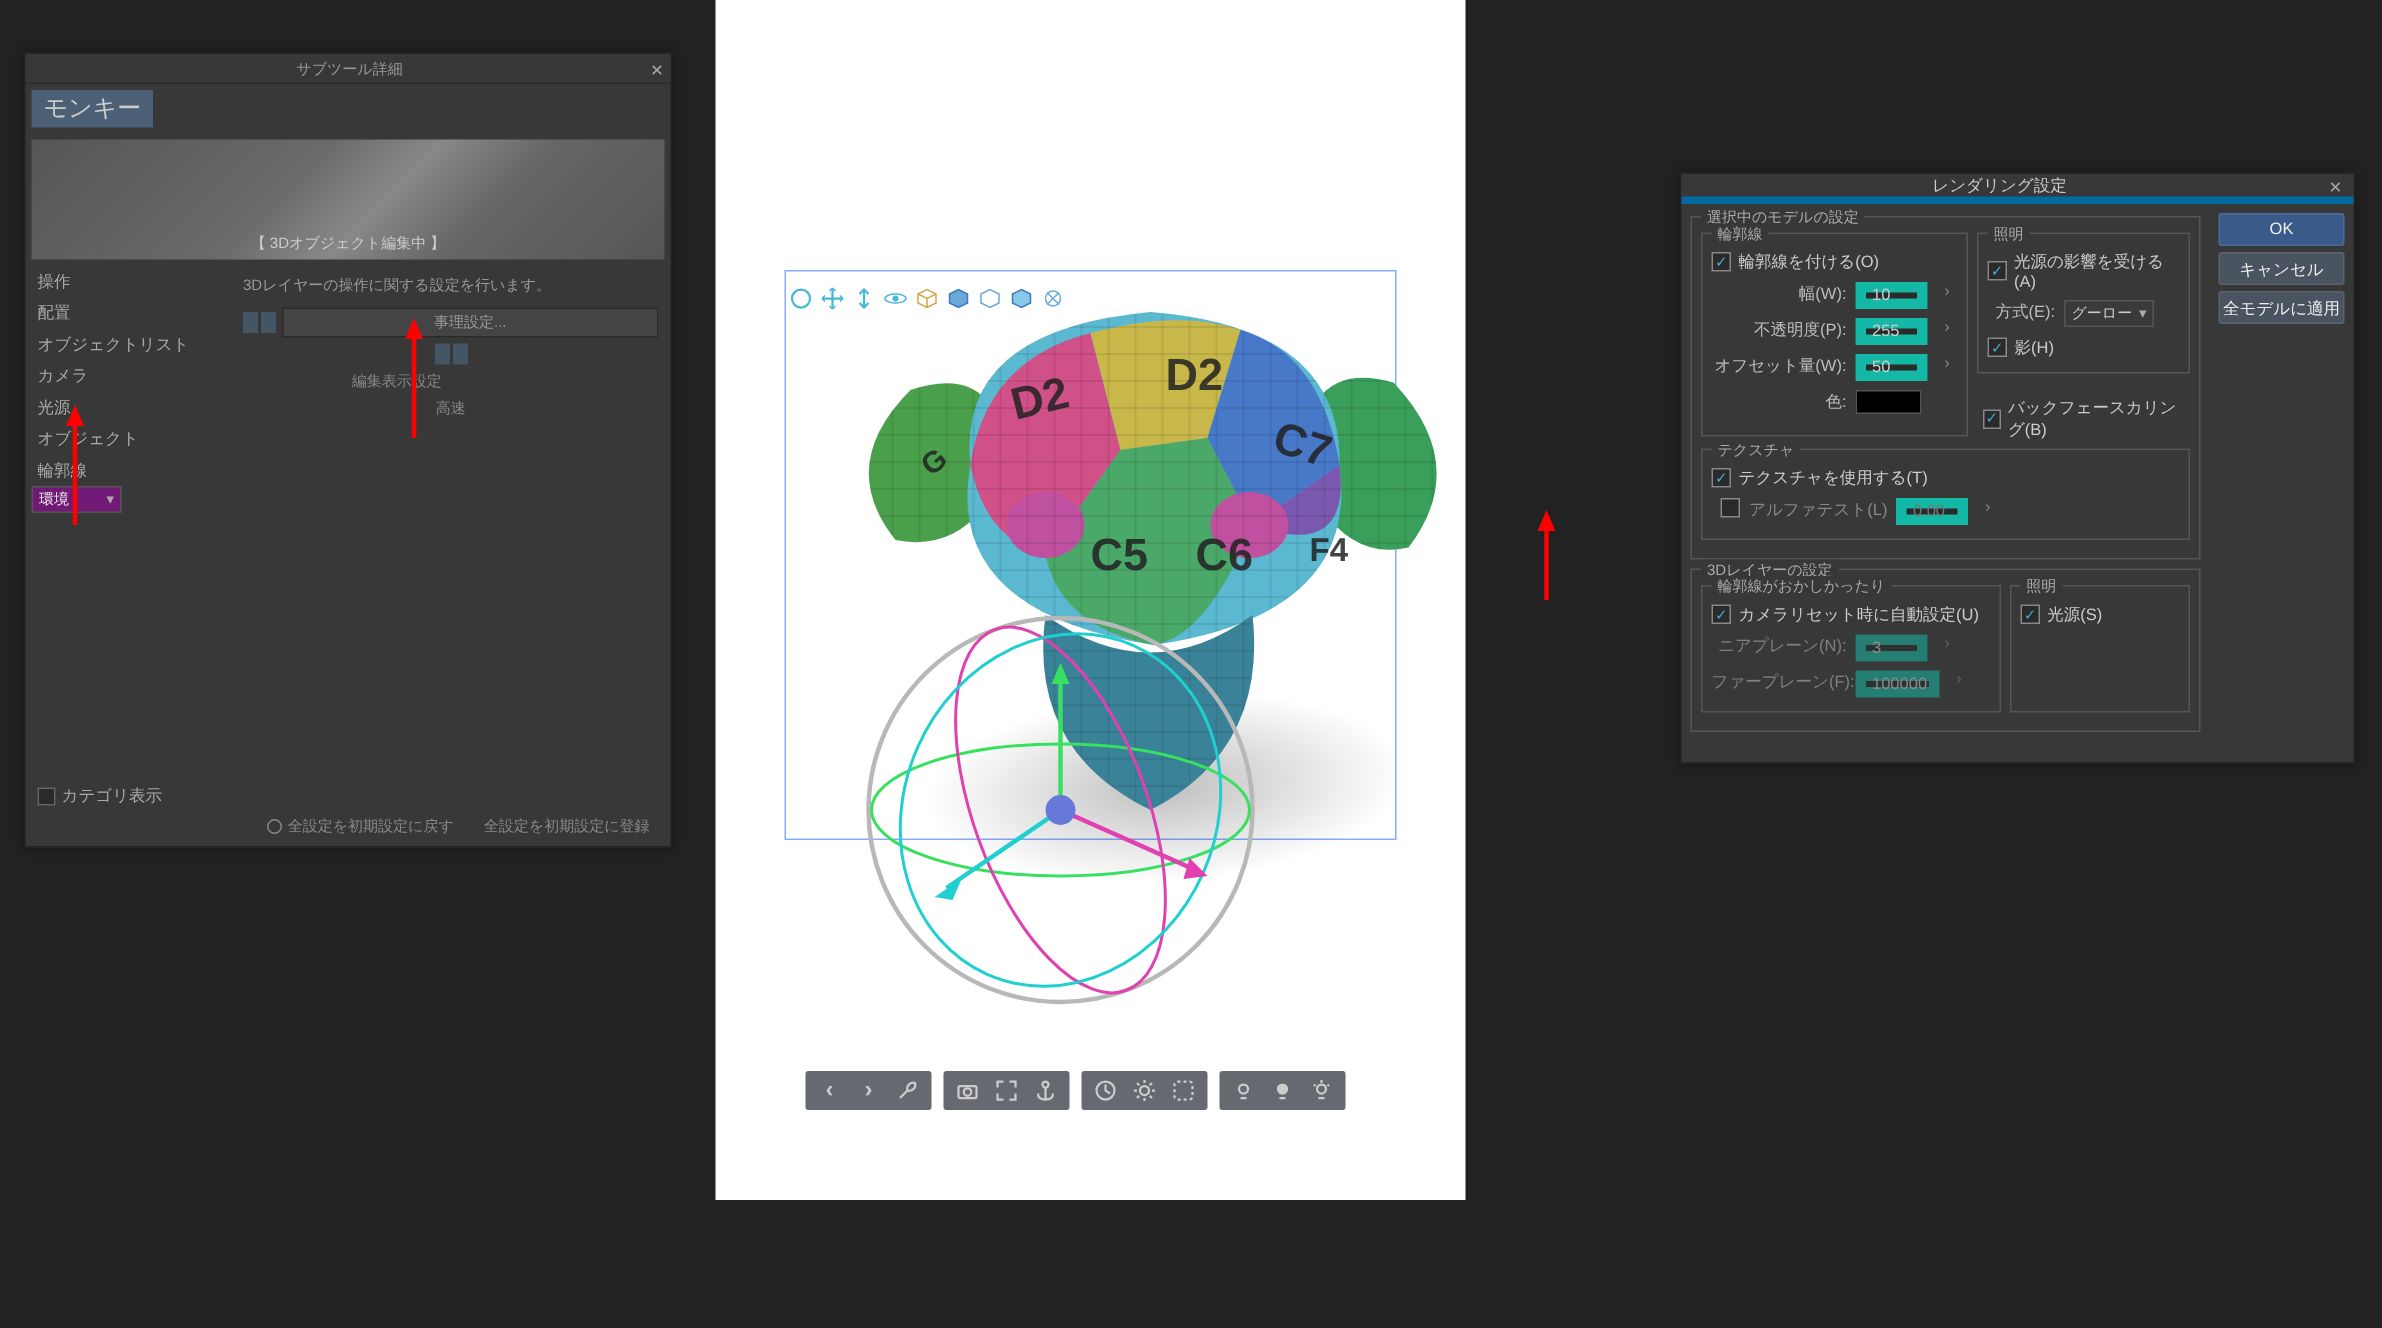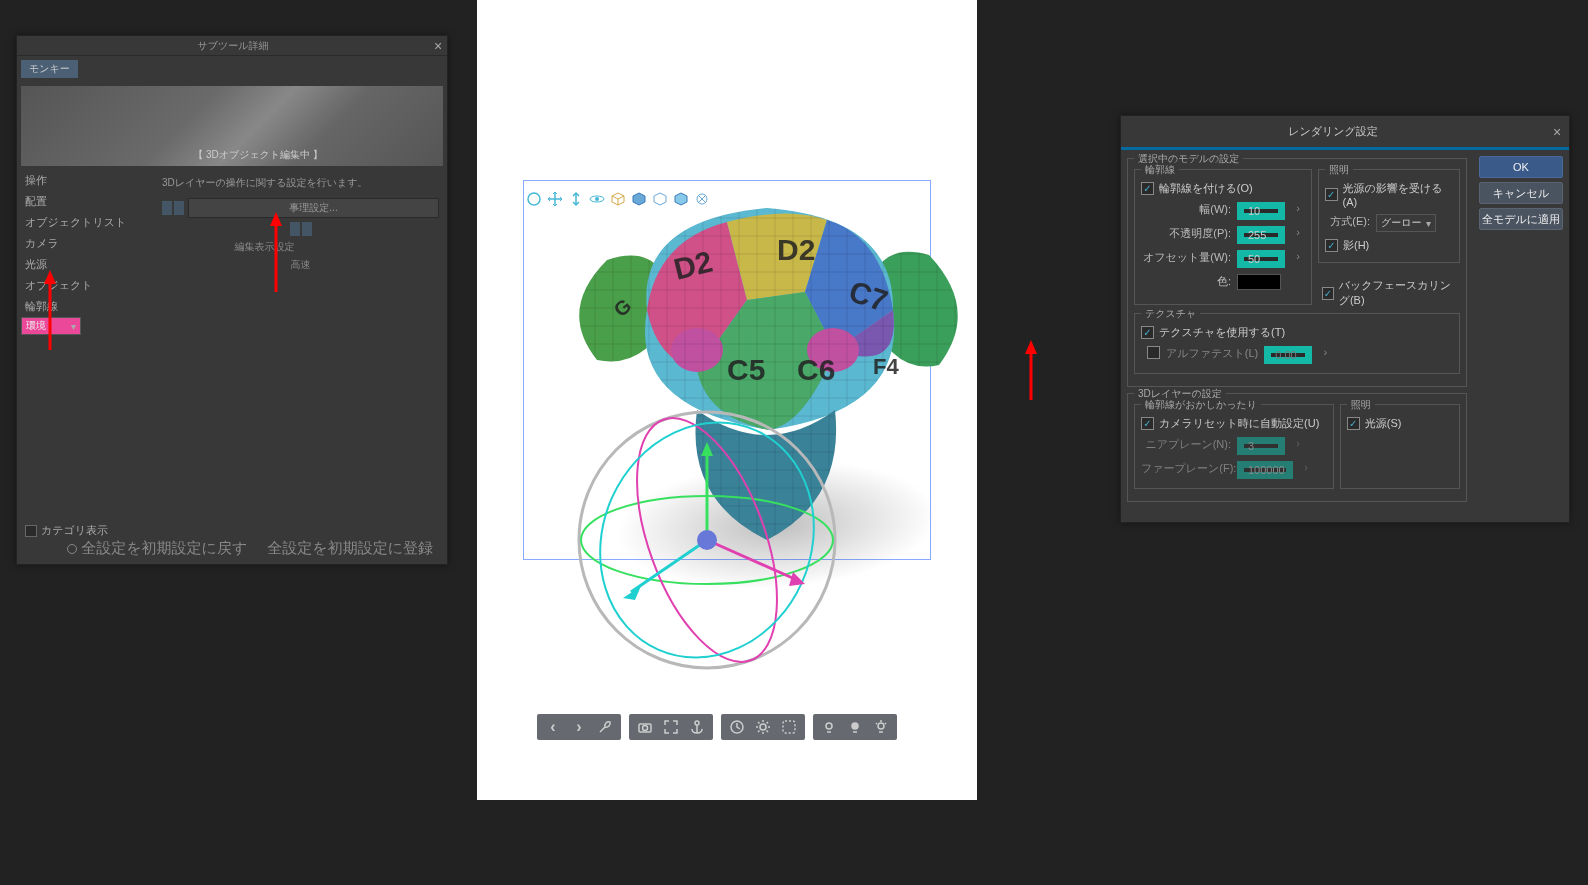--- a/index.html
+++ b/index.html
@@ -3,43 +3,43 @@
 <meta charset="utf-8">
 <style>
   * { box-sizing: border-box; margin: 0; padding: 0; font-family: "Meiryo", "Hiragino Kaku Gothic Pro", sans-serif; }
   body { background: #222; width: 1588px; height: 885px; position: relative; overflow: hidden; color: #aaa; font-size: 11px; }
 
   
   .panel-left { position: absolute; left: 16px; top: 35px; width: 432px; height: 530px; background: #383838; border: 1px solid #222; box-shadow: 0 0 8px rgba(0,0,0,.4); }
   .panel-left .titlebar { height: 20px; background: #383838; border-bottom: 1px solid #2a2a2a; display: flex; align-items: center; padding-left: 20px; }
   .panel-left .titlebar .tt { flex: 1; text-align: center; font-size: 10px; color: #999; }
   .panel-left .titlebar .close { width: 18px; text-align: center; color: #aaa; cursor: pointer; font-size: 14px; }
-  .tag { margin: 4px; display: inline-block; background: #4b6075; padding: 2px 8px; font-size: 10px; color: #ccc; }
+  .tag { margin: 4px; display: inline-block; background: #4b6075; padding: 2px 8px; font-size: 16px; color: #ccc; }
   .preview { margin: 4px; height: 80px; background: linear-gradient(135deg, #555 0%, #6a6a6a 40%, #888 55%, #666 70%, #555 100%); position: relative; }
-  .preview-label { position: absolute; bottom: 4px; width: 100%; text-align: center; font-size: 10px; color: #ccc; margin-left: 26px; }
+  .preview-label { position: absolute; bottom: 4px; width: 100%; text-align: center; font-size: 10px; color: #ccc; }
   .body-row { display: flex; padding-left: 4px; gap: 45px; }
   .cats { width: 88px; }
   .cat { padding: 3px 4px; font-size: 11px; color: #aaa; cursor: pointer; white-space: nowrap; }
-  .cat.sel { background: #ec4899; color: #eee; }
+  .cat.sel { background: #701a75; color: #eee; }
   .props { flex: 1; padding: 4px 8px; }
   .prop-desc { font-size: 10px; color: #999; margin: 2px 0 8px; }
   .prop-row { display: flex; align-items: center; gap: 4px; margin: 4px 0; }
   .dots { display: inline-flex; gap: 2px; }
   .dot { width: 10px; height: 14px; background: #445566; }
   .wide-btn { flex: 1; height: 20px; background: #444; border: 1px solid #2a2a2a; color: #999; font-size: 10px; display: flex; align-items: center; justify-content: center; cursor: pointer; }
   .disp { display: flex; align-items: center; gap: 4px; flex-direction: column; }
   .disp-label { width: 140px; color: #888; font-size: 10px; padding-left: 4px; }
   .disp-val { color: #888; font-size: 10px; }
   .info-box { margin: 14px 8px; padding: 8px; background: #333; color: #888; font-size: 10px; line-height: 1.5; }
   .info-box .info-title { color: #aaa; }
   .info-icon { display:inline-block; width:14px; height:14px; border-radius:50%; background:#666; color:#333; text-align:center; line-height:14px; font-weight:bold; margin-right:4px; }
   .foot-row { position: absolute; bottom: 26px; left: 8px; display: flex; align-items: center; gap: 4px; }
   .chk { width: 12px; height: 12px; border: 1px solid #666; background: #2a2a2a; display: inline-block; }
   .foot-btns { position: absolute; bottom: 4px; left: 0; right: 0; display: flex; gap: 8px; padding: 0 8px; justify-content: flex-end; }
-  .foot-btn { color: #888; font-size: 15px; display: flex; align-items: center; gap: 4px; padding: 2px 6px; }
+  .foot-btn { color: #888; font-size: 10px; display: flex; align-items: center; gap: 4px; padding: 2px 6px; }
   .gear { display:inline-block; width:10px; height:10px; border:1px solid #888; border-radius:50%; }
 
   
   .canvas { position: absolute; left: 477px; top: 0; width: 500px; height: 800px; background: #fff; }
   .canvas .tb-top { position: absolute; left: 48px; top: 190px; display: flex; gap: 3px; }
   .ti { width: 18px; height: 18px; display:flex; align-items:center; justify-content:center; }
   .ti svg { width: 16px; height: 16px; }
   .selbox { position: absolute; left: 46px; top: 180px; width: 408px; height: 380px; border: 1px solid #88aaff; }
 
   .model { position: absolute; left: 100px; top: 200px; width: 384px; height: 384px; }
@@ -48,21 +48,21 @@
 
   .gizmo { position: absolute; left: 80px; top: 410px; width: 300px; height: 280px; }
 
   .canvas-toolbar { position: absolute; left: 60px; bottom: 60px; display: flex; gap: 8px; }
   .tb-grp { background: #666970; display: flex; align-items: center; padding: 3px 6px; gap: 6px; border-radius: 2px; }
   .tbi { width: 20px; height: 20px; display:flex; align-items:center; justify-content:center; color:#ccc; cursor:pointer; }
   .tbi svg { width: 16px; height: 16px; stroke:#ccc; fill:none; stroke-width:1.5; }
 
   
   .panel-right { position: absolute; right: 18px; top: 115px; width: 450px; background: #383838; border: 1px solid #222; box-shadow: 0 0 8px rgba(0,0,0,.4); padding-bottom: 8px; }
-  .panel-right .titlebar { height: 34px; background: #383838; display: flex; align-items: center; border-bottom: 3px solid #0369a1; }
+  .panel-right .titlebar { height: 20px; background: #383838; display: flex; align-items: center; border-bottom: 5px solid #0369a1; }
   .panel-right .titlebar .tt { flex: 1; text-align: center; font-size: 11px; color: #ccc; }
   .panel-right .cols { display: flex; }
   .col-main { flex: 1; padding: 6px 6px; }
   .col-side { width: 96px; padding: 6px 6px; display: flex; flex-direction: column; gap: 4px; }
   .rbtn { height: 22px; background: #4a5360; border: 1px solid #5a6370; color: #eee; font-size: 11px; display: flex; align-items:center; justify-content:center; cursor:pointer; border-radius: 2px; }
 
   .fs { border: 1px solid #555; margin: 2px 0 6px; padding: 8px 6px 6px; position: relative; }
   .fs .leg { position: absolute; top: -7px; left: 6px; background: #383838; padding: 0 4px; font-size: 10px; color: #aaa; }
   .two { display: flex; gap: 6px; }
   .two > .fs { flex: 1; }

